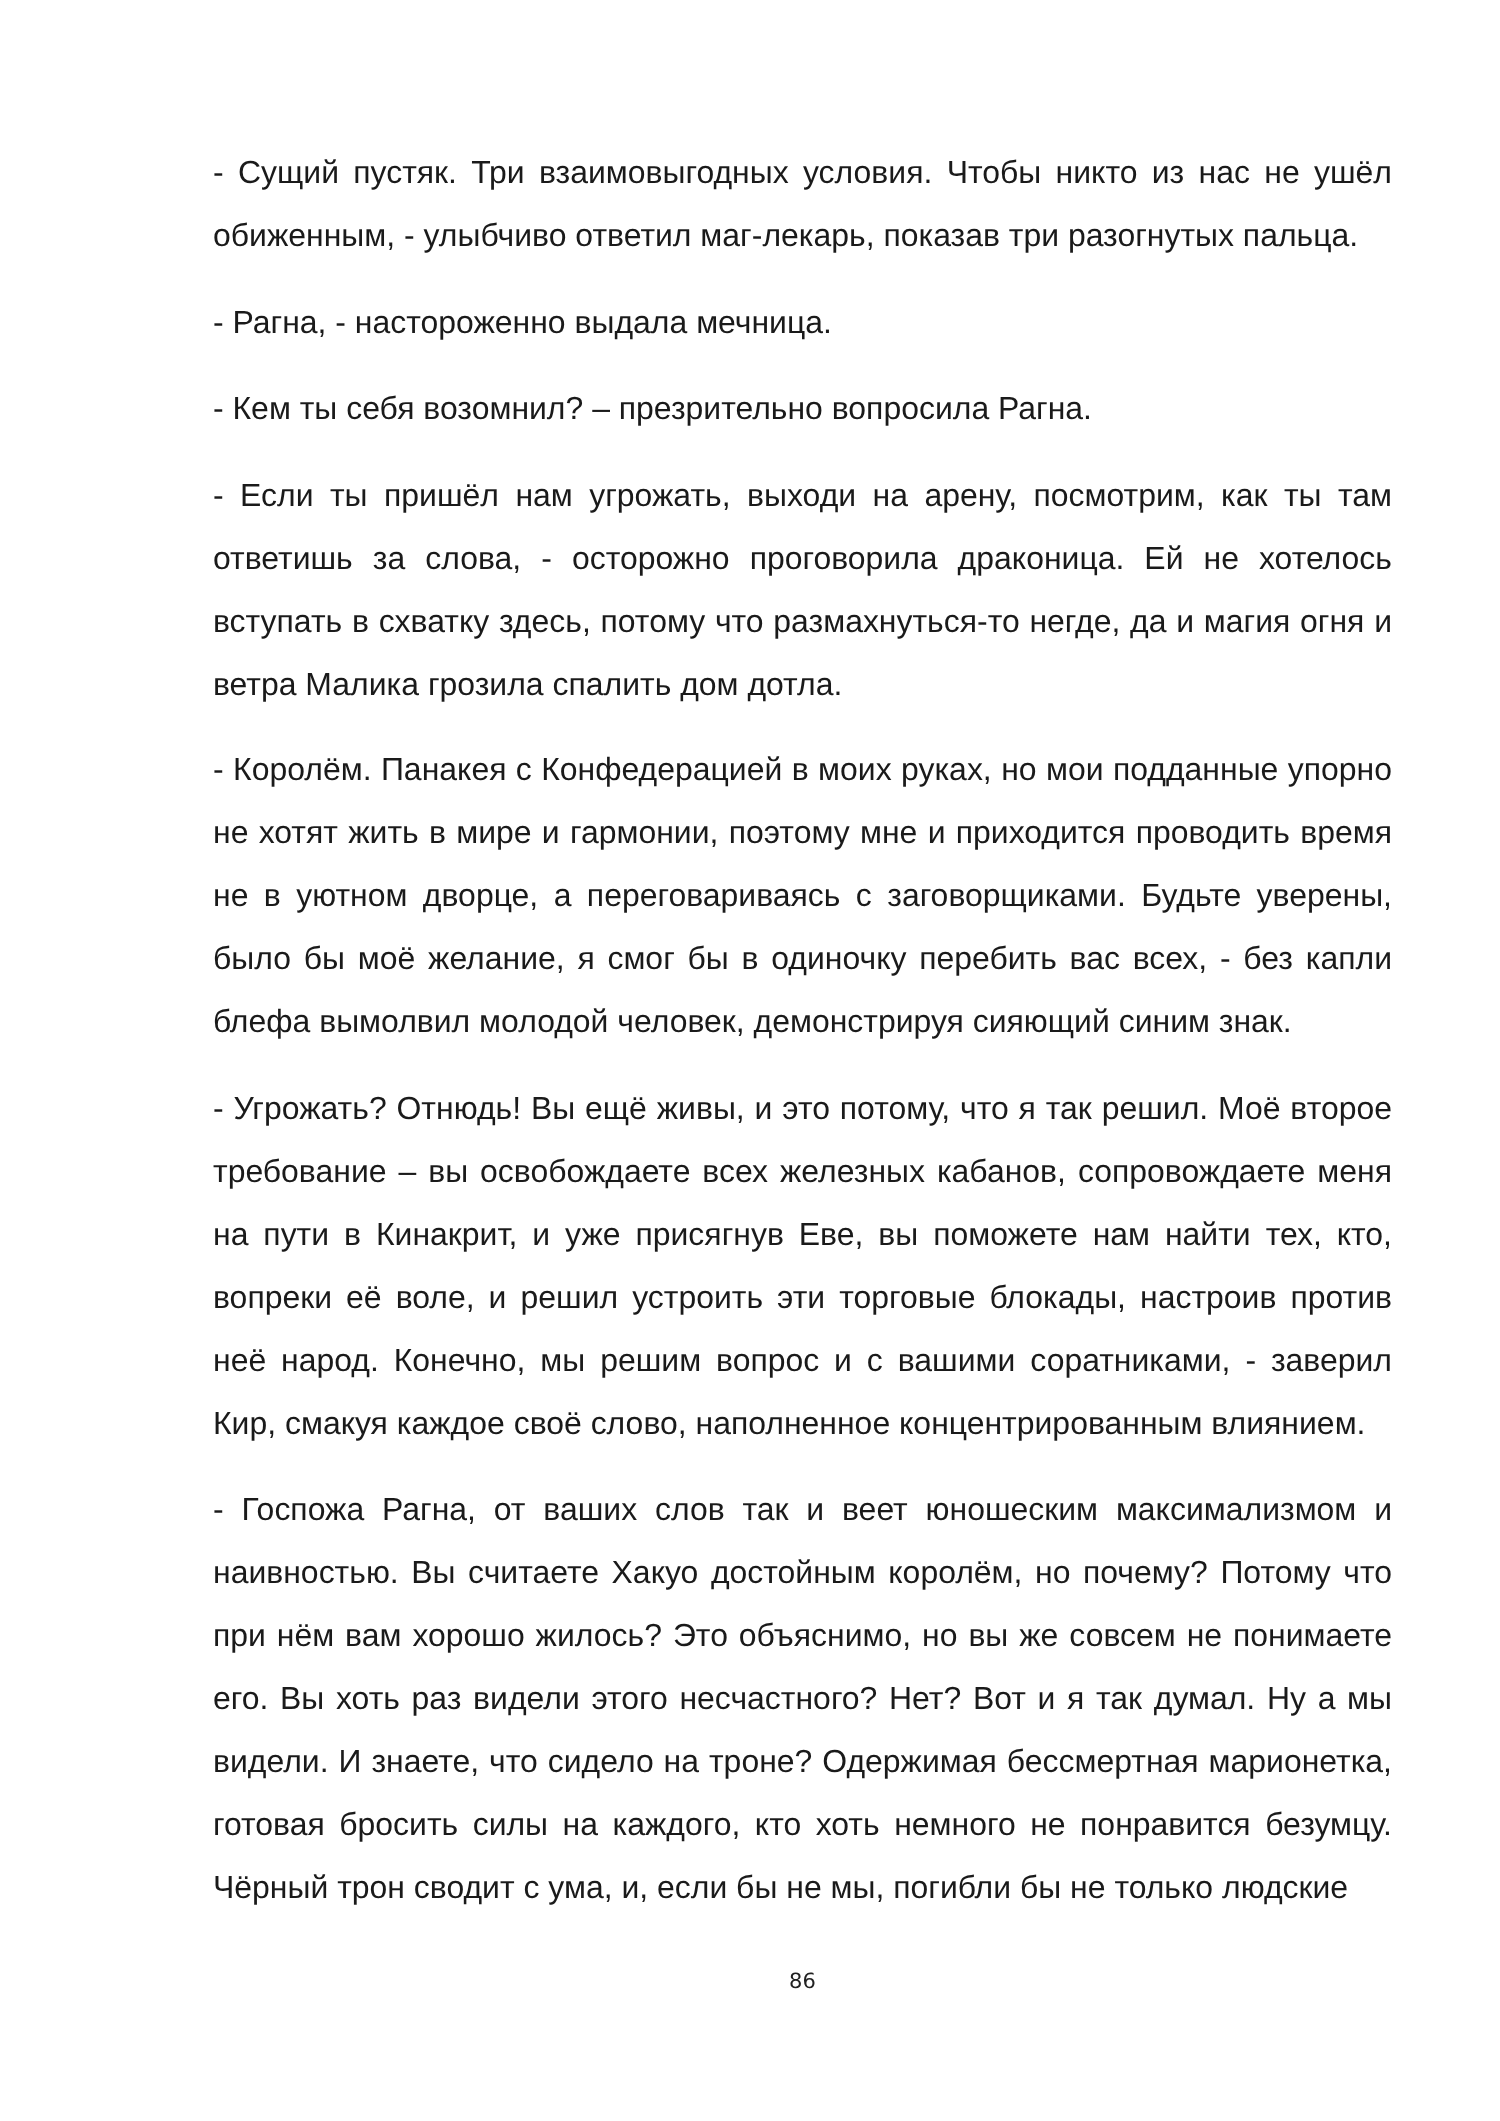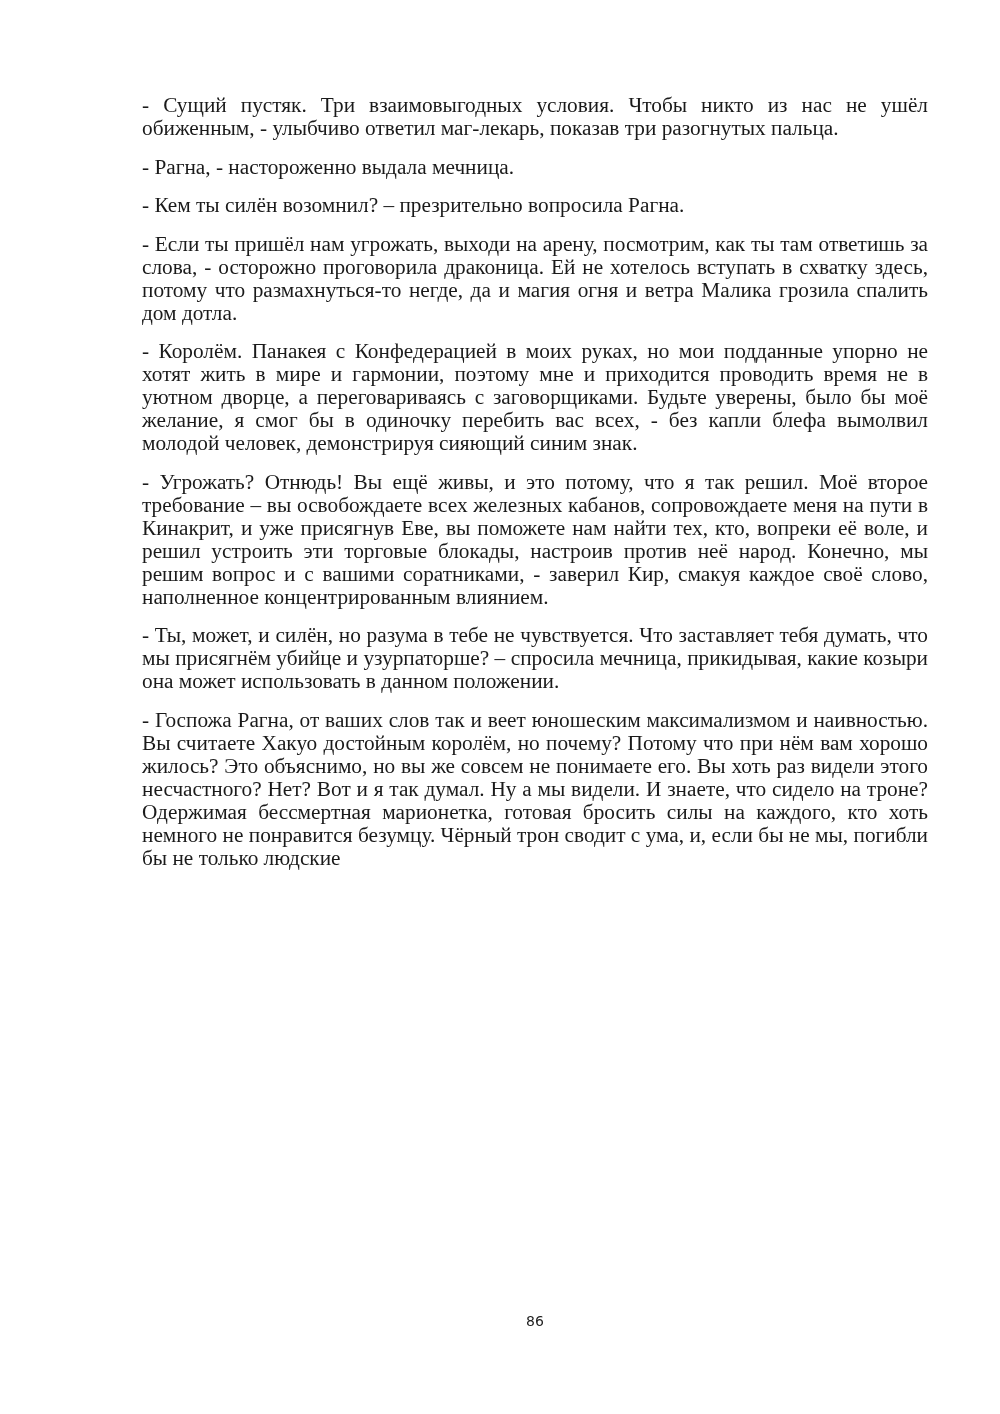--- a/index.html
+++ b/index.html
@@ -19,23 +19,23 @@
       top: 0;
       width: 1000px;
       height: 1414px;
       background: #ffffff;
     }
     .content {
       position: absolute;
       left: 142px;
       top: 94px;
       width: 786px;
-      font-family: Liberation Serif, serif;
+      font-family: Liberation Sans, sans-serif;
       font-size: 21.3px;
-      line-height: 23px;
+      line-height: 42px;
       color: #1a1a1a;
     }
     .para {
       margin: 0 0 15.5px 0;
       text-align: justify;
       text-align-last: left;
       hyphens: none;
     }
     .page-number {
       position: absolute;
@@ -48,21 +48,20 @@
       color: #222222;
     }
   </style>
 </head>
 <body>
 
 <div class="page">
   <div class="content">
     <p class="para">- Сущий пустяк. Три взаимовыгодных условия. Чтобы никто из нас не ушёл обиженным, - улыбчиво ответил маг-лекарь, показав три разогнутых пальца.</p>
     <p class="para">- Рагна, - настороженно выдала мечница.</p>
-    <p class="para">- Кем ты силён возомнил? – презрительно вопросила Рагна.</p>
+    <p class="para">- Кем ты себя возомнил? – презрительно вопросила Рагна.</p>
     <p class="para">- Если ты пришёл нам угрожать, выходи на арену, посмотрим, как ты там ответишь за слова, - осторожно проговорила драконица. Ей не хотелось вступать в схватку здесь, потому что размахнуться-то негде, да и магия огня и ветра Малика грозила спалить дом дотла.</p>
     <p class="para">- Королём. Панакея с Конфедерацией в моих руках, но мои подданные упорно не хотят жить в мире и гармонии, поэтому мне и приходится проводить время не в уютном дворце, а переговариваясь с заговорщиками. Будьте уверены, было бы моё желание, я смог бы в одиночку перебить вас всех, - без капли блефа вымолвил молодой человек, демонстрируя сияющий синим знак.</p>
     <p class="para">- Угрожать? Отнюдь! Вы ещё живы, и это потому, что я так решил. Моё второе требование – вы освобождаете всех железных кабанов, сопровождаете меня на пути в Кинакрит, и уже присягнув Еве, вы поможете нам найти тех, кто, вопреки её воле, и решил устроить эти торговые блокады, настроив против неё народ. Конечно, мы решим вопрос и с вашими соратниками, - заверил Кир, смакуя каждое своё слово, наполненное концентрированным влиянием.</p>
-    <p class="para">- Ты, может, и силён, но разума в тебе не чувствуется. Что заставляет тебя думать, что мы присягнём убийце и узурпаторше? – спросила мечница, прикидывая, какие козыри она может использовать в данном положении.</p>
     <p class="para">- Госпожа Рагна, от ваших слов так и веет юношеским максимализмом и наивностью. Вы считаете Хакуо достойным королём, но почему? Потому что при нём вам хорошо жилось? Это объяснимо, но вы же совсем не понимаете его. Вы хоть раз видели этого несчастного? Нет? Вот и я так думал. Ну а мы видели. И знаете, что сидело на троне? Одержимая бессмертная марионетка, готовая бросить силы на каждого, кто хоть немного не понравится безумцу. Чёрный трон сводит с ума, и, если бы не мы, погибли бы не только людские</p>
   </div>
   <div class="page-number">86</div>
 </div>
 
 </body></html>

